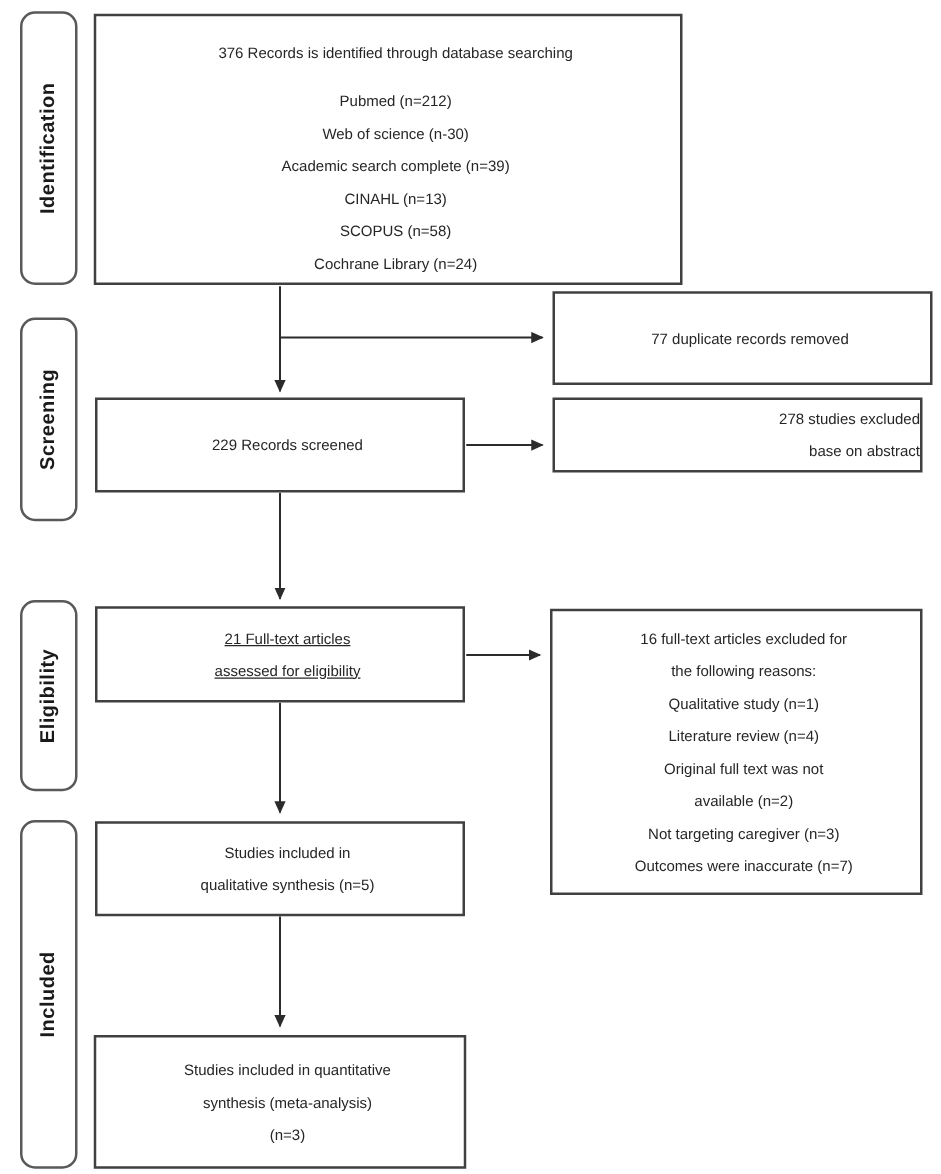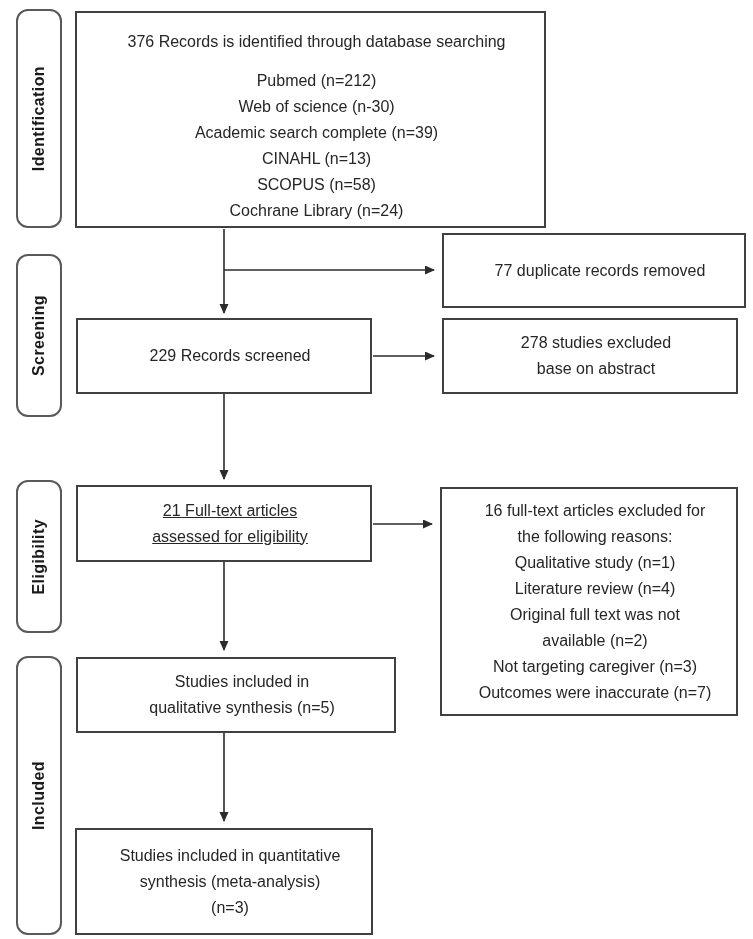--- a/index.html
+++ b/index.html
@@ -15,21 +15,21 @@
   .box {
     position: absolute;
     box-sizing: border-box;
     border: 2px solid #404040;
     background: #ffffff;
     display: flex;
     flex-direction: column;
     align-items: center;
     justify-content: center;
     text-align: center;
-    font-size: 16px;
+    font-size: 12px;
     line-height: 26px;
     padding-left: 12px;
   }
   .box .ln { white-space: nowrap; }
   .box-identified {
     justify-content: flex-start;
     padding-top: 16px;
   }
   .box-identified .title { margin-bottom: 13px; white-space: nowrap; }
   .stage {
@@ -105,42 +105,42 @@
   </div>
 
   <div class="box" style="left:442px; top:233px; width:304px; height:75px;">
     <div class="ln">77 duplicate records removed</div>
   </div>
 
   <div class="box" style="left:76px; top:318px; width:296px; height:76px;">
     <div class="ln">229 Records screened</div>
   </div>
 
-  <div class="box" style="left:442px; top:318px; width:296px; height:76px;">
+  <div class="box" style="left:442px; top:318px; width:296px; height:60px;align-items:flex-end;">
     <div class="ln">278 studies excluded</div>
     <div class="ln">base on abstract</div>
   </div>
 
   <div class="box" style="left:76px; top:485px; width:296px; height:77px;text-decoration:underline;">
     <div class="ln">21 Full-text articles</div>
     <div class="ln">assessed for eligibility</div>
   </div>
 
   <div class="box" style="left:440px; top:487px; width:298px; height:229px;">
     <div class="ln">16 full-text articles excluded for</div>
     <div class="ln">the following reasons:</div>
     <div class="ln">Qualitative study (n=1)</div>
     <div class="ln">Literature review (n=4)</div>
     <div class="ln">Original full text was not</div>
     <div class="ln">available (n=2)</div>
     <div class="ln">Not targeting caregiver (n=3)</div>
     <div class="ln">Outcomes were inaccurate (n=7)</div>
   </div>
 
-  <div class="box" style="left:76px; top:657px; width:320px; height:76px;">
+  <div class="box" style="left:76px; top:657px; width:296px; height:76px;">
     <div class="ln">Studies included in</div>
     <div class="ln">qualitative synthesis (n=5)</div>
   </div>
 
   <div class="box" style="left:75px; top:828px; width:298px; height:107px;">
     <div class="ln">Studies included in quantitative</div>
     <div class="ln">synthesis (meta-analysis)</div>
     <div class="ln">(n=3)</div>
   </div>
 

